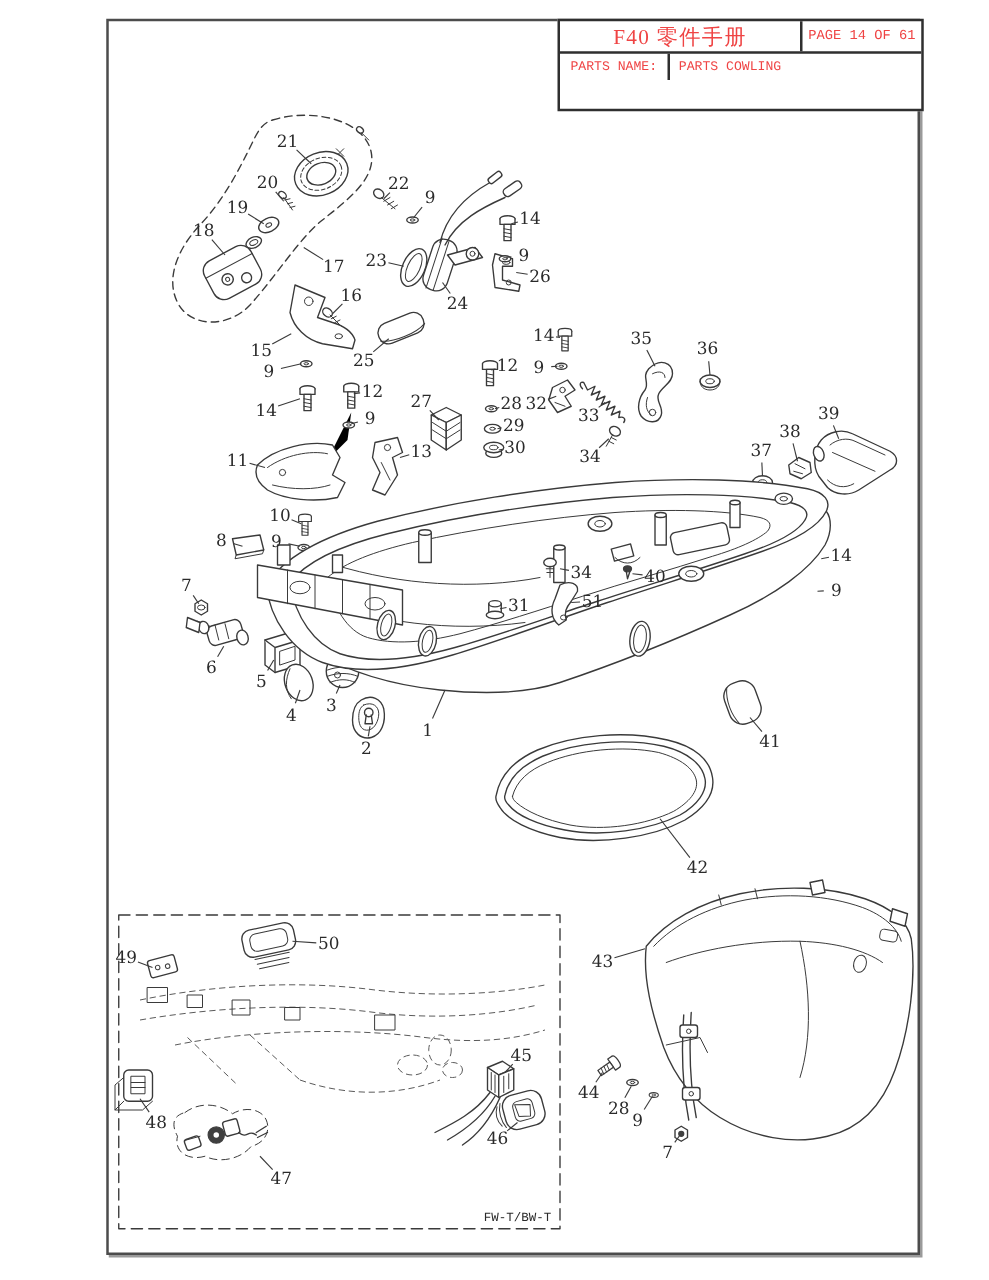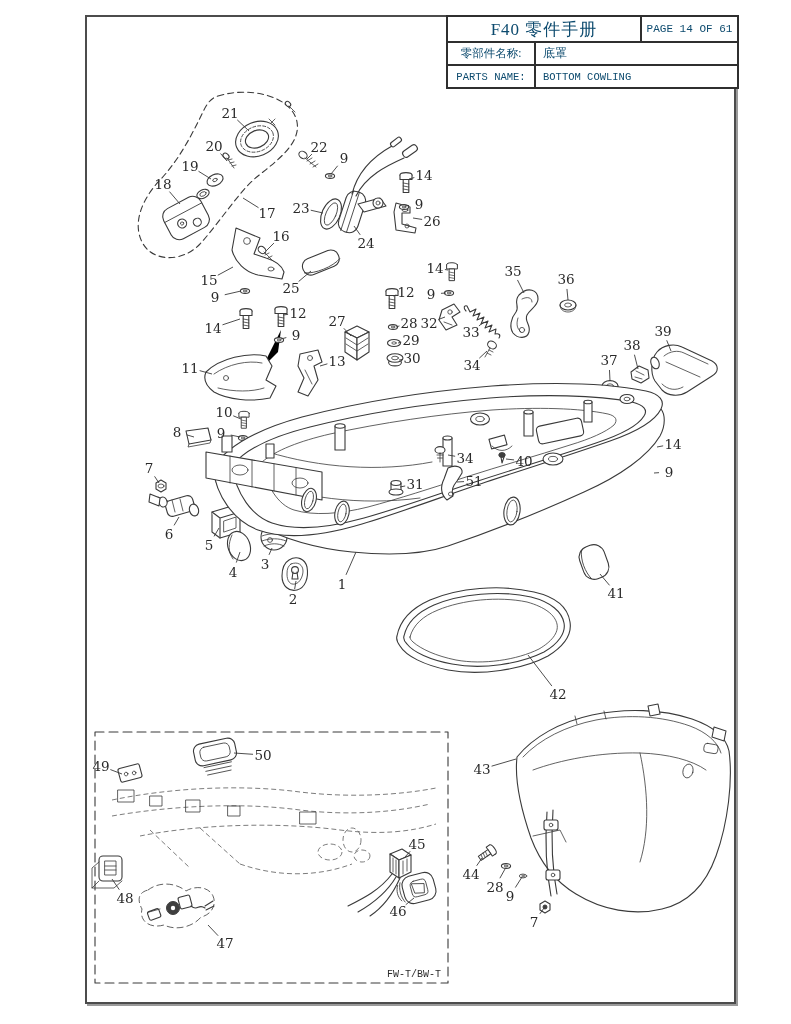--- a/index.html
+++ b/index.html
@@ -10,21 +10,21 @@
   .page-border{
     position:absolute;left:85px;top:15px;width:651px;height:989px;
     border:2px solid #4c4c4c;box-shadow:2px 2px 0 #9a9a9a;box-sizing:border-box;
     background:#fff;
   }
   .title-block{
     position:absolute;left:446px;top:15px;width:293px;height:74px;
     box-sizing:border-box;border:2px solid #2f2f2f;background:#fff;z-index:5;
   }
   .tb-row{display:flex;box-sizing:border-box;}
-  .tb-cell{box-sizing:border-box;display:flex;align-items:center;color:#0c4a6e;}
+  .tb-cell{box-sizing:border-box;display:flex;align-items:center;color:#ef4444;}
   .r1{height:26px;border-bottom:2px solid #2f2f2f;}
   .r2{height:23px;border-bottom:2px solid #2f2f2f;}
   .r3{height:21px;}
   .c-title{width:194px;justify-content:center;font-size:17px;letter-spacing:1px;border-right:2px solid #2f2f2f;}
   .c-page{flex:1;justify-content:center;font-size:11px;font-family:"Liberation Mono", monospace;letter-spacing:0px;}
   .c-lab{width:88px;justify-content:center;font-size:11.5px;border-right:2px solid #2f2f2f;}
   .c-lab.en{font-family:"Liberation Mono", monospace;font-size:10.5px;}
   .c-val{flex:1;justify-content:flex-start;padding-left:7px;font-size:12px;}
   .c-val.en{font-family:"Liberation Mono", monospace;font-size:10.5px;}
   svg{position:absolute;left:0;top:0;z-index:3;}
@@ -41,27 +41,23 @@
 </head>
 <body>
 
 <div class="page-border"></div>
 
 <div class="title-block">
   <div class="tb-row r1">
     <div class="tb-cell c-title">F40 零件手册</div>
     <div class="tb-cell c-page">PAGE 14 OF 61</div>
   </div>
-  <div class="tb-row r2">
-    <div class="tb-cell c-lab">零部件名称:</div>
-    <div class="tb-cell c-val">底罩</div>
-  </div>
   <div class="tb-row r3">
     <div class="tb-cell c-lab en">PARTS NAME:</div>
-    <div class="tb-cell c-val en">BOTTOM COWLING</div>
+    <div class="tb-cell c-val en">PARTS COWLING</div>
   </div>
 </div>
 
 <svg width="791" height="1024" viewBox="0 0 791 1024">
   <defs>
     <g id="bolt">
       <ellipse class="artw" cx="0" cy="-9" rx="6" ry="2.4"></ellipse>
       <path class="artw" d="M-6,-9 L-6,-4.5 L6,-4.5 L6,-9"></path>
       <rect class="artw" x="-2.8" y="-4.5" width="5.6" height="13"></rect>
       <path class="art thin" d="M-2.8,-1 L2.8,0 M-2.8,2 L2.8,3 M-2.8,5 L2.8,6"></path>

